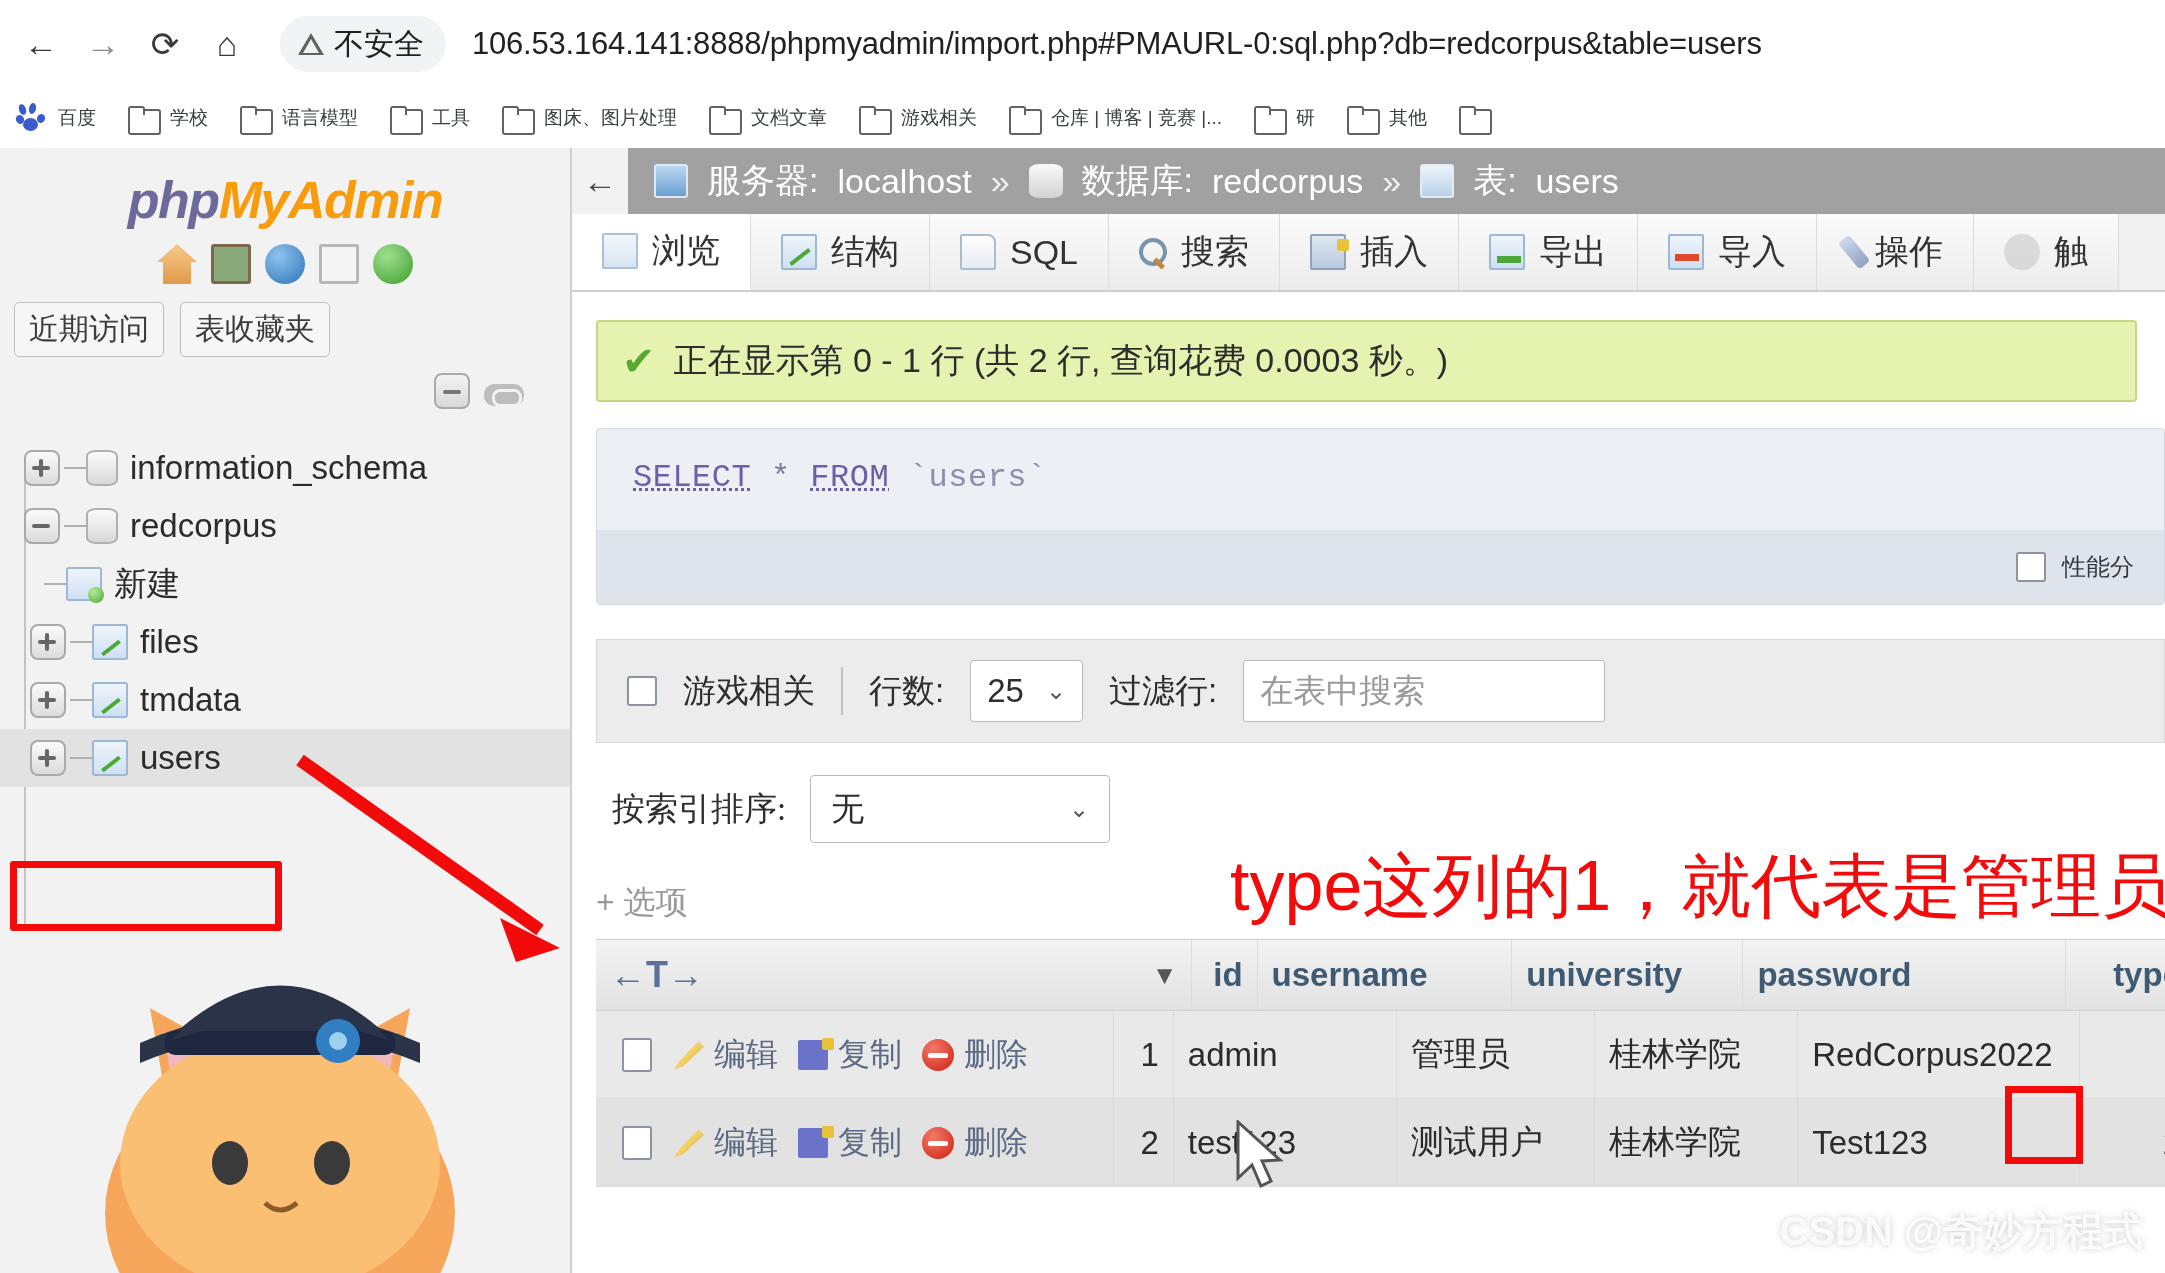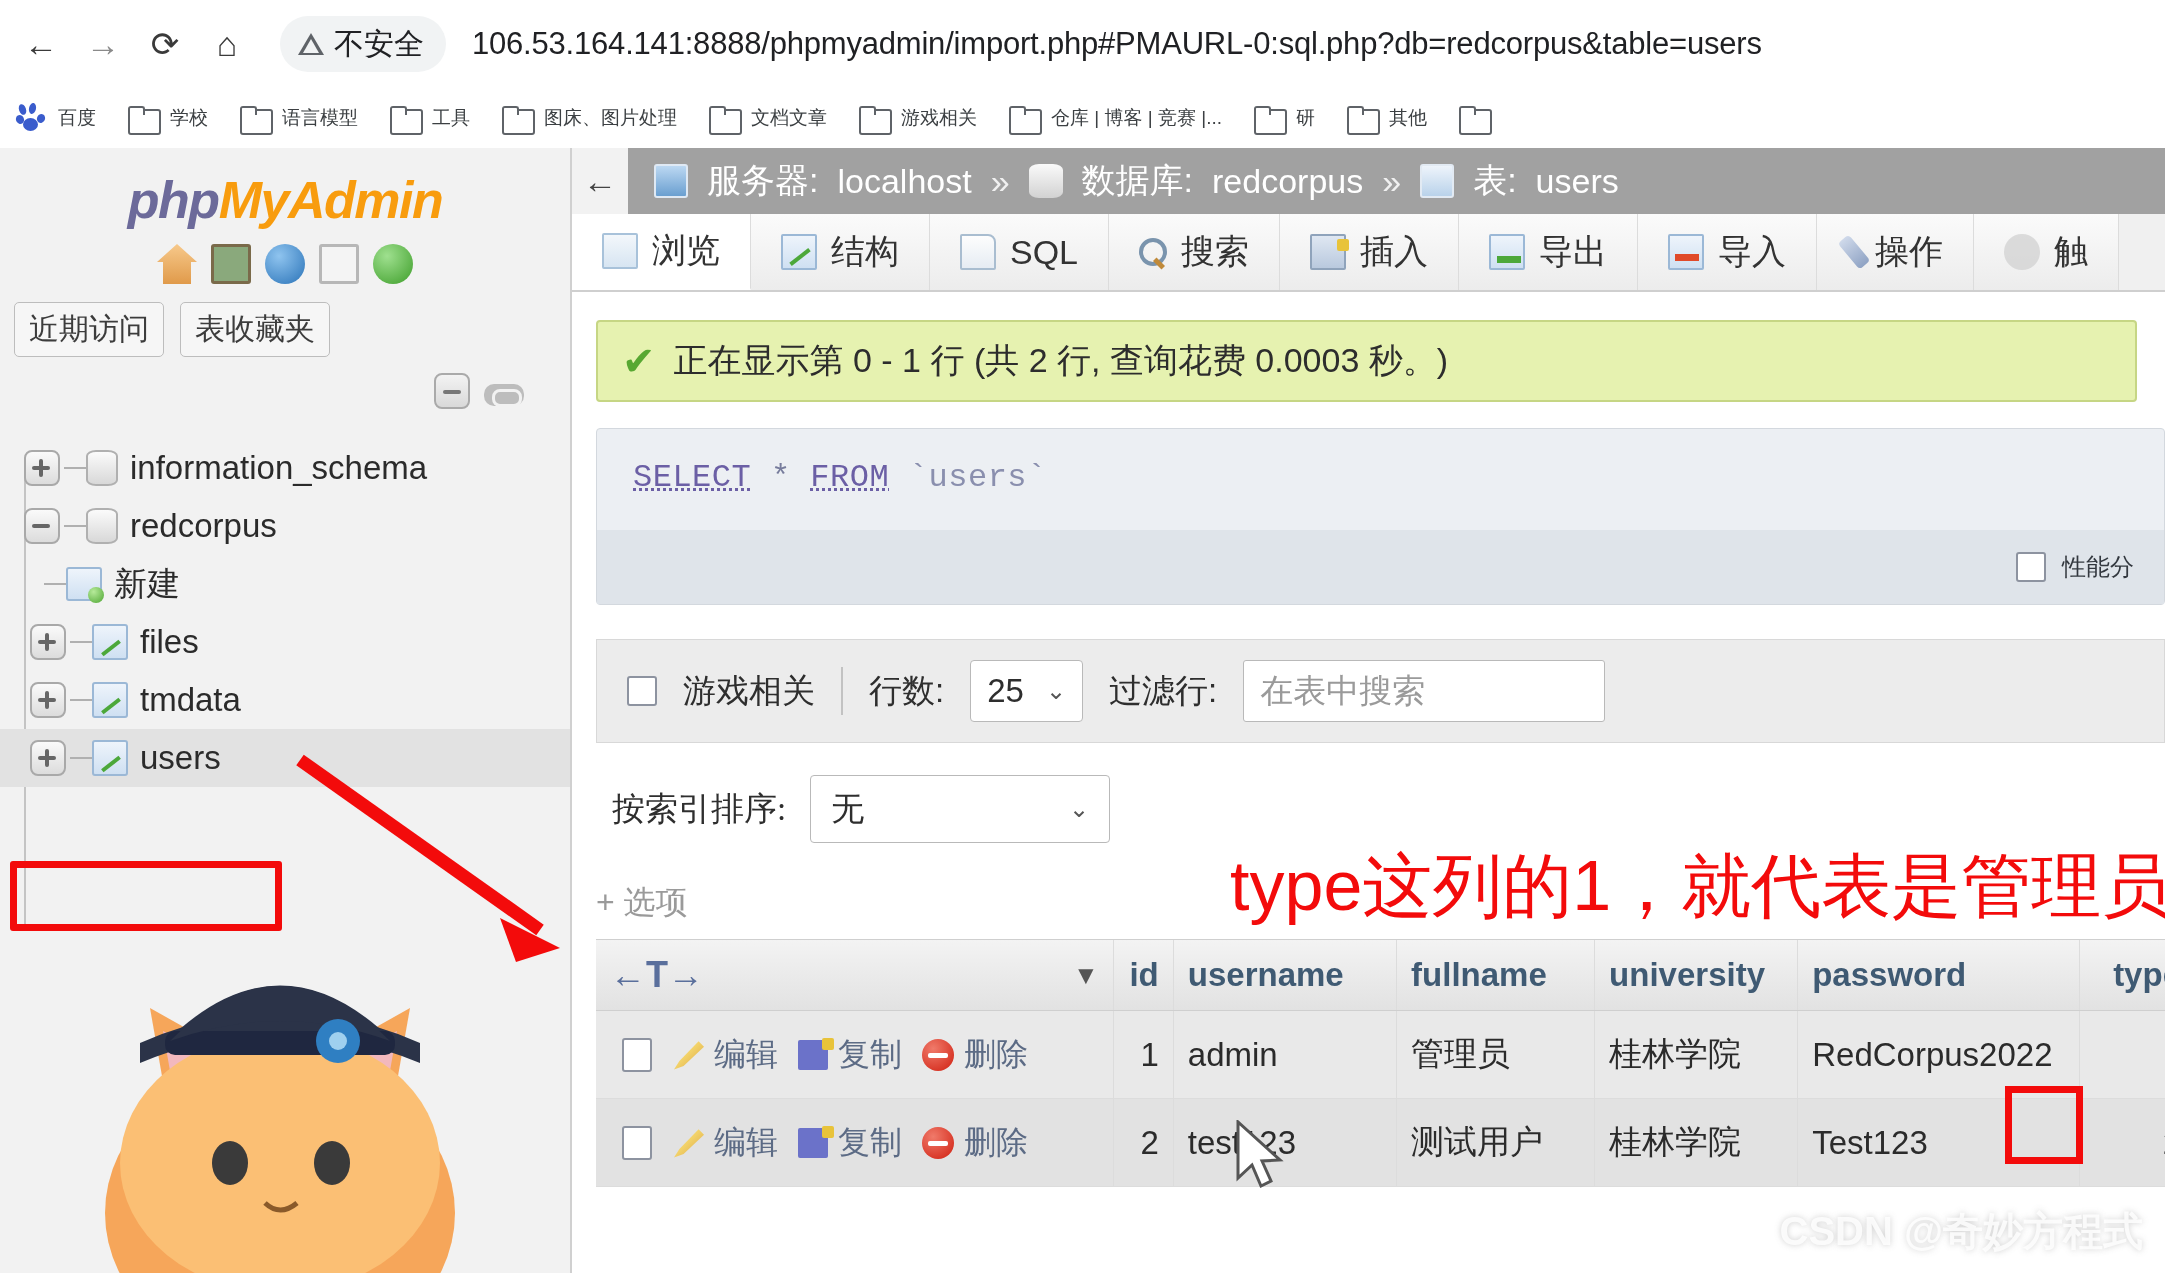--- a/index.html
+++ b/index.html
@@ -678,21 +678,20 @@
       <div class="options-link">+ 选项</div>
 
       <div class="data-table">
         <div class="dt-head">
           <div class="cell c-tools">
             <span class="tsort">←T→</span>
             <span class="tcaret">▼</span>
           </div>
           <div class="cell c-id">id</div>
           <div class="cell c-username">username</div>
-          <div class="cell c-fullname">fullname</div>
           <div class="cell c-university">university</div>
           <div class="cell c-password">password</div>
           <div class="cell c-type">type</div>
         </div>
 
         <div class="dt-row odd">
           <div class="cell c-tools">
             <span class="row-cb"></span>
             <span class="act">
               <span class="pencil"></span>

